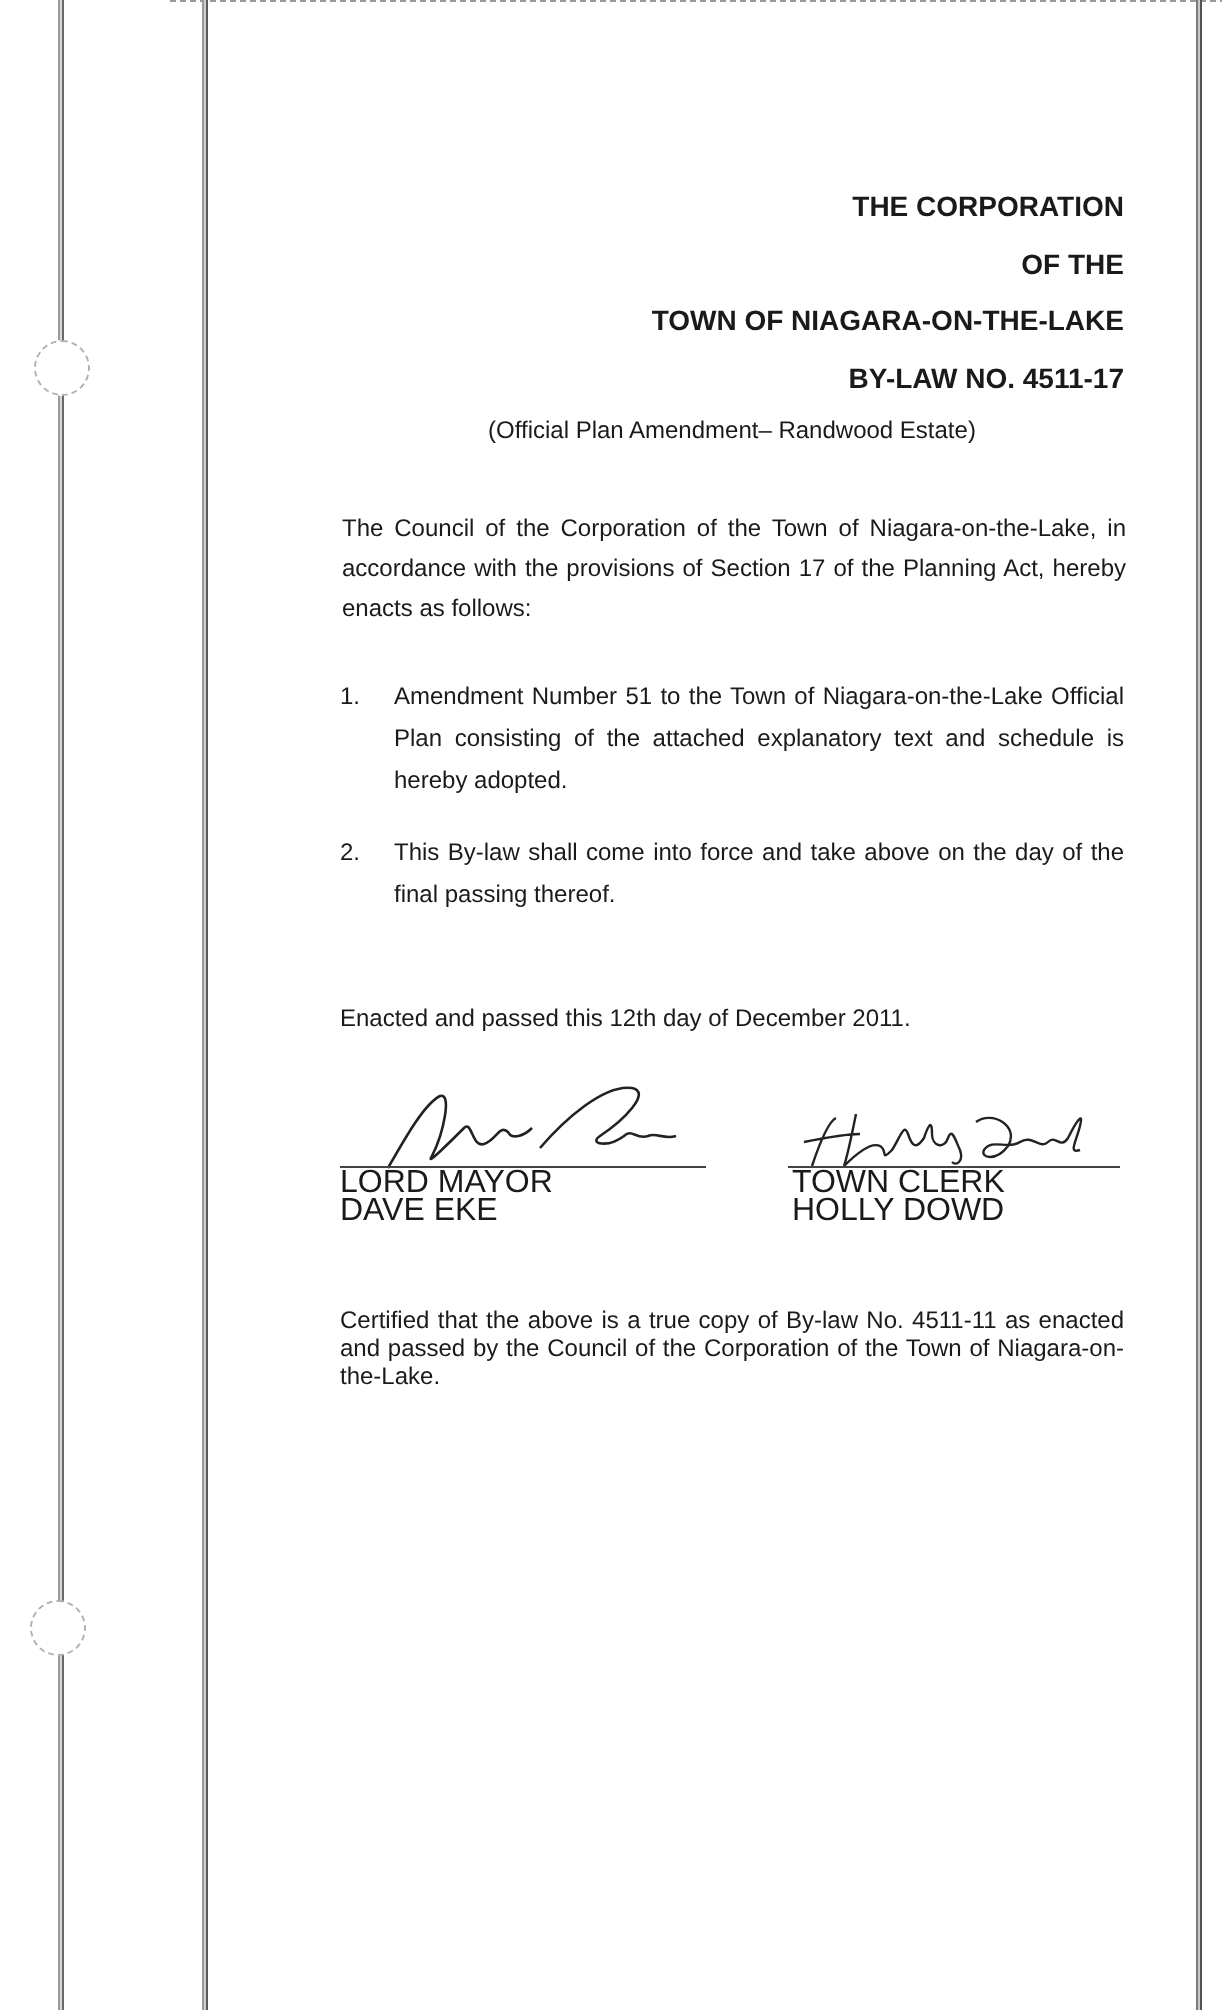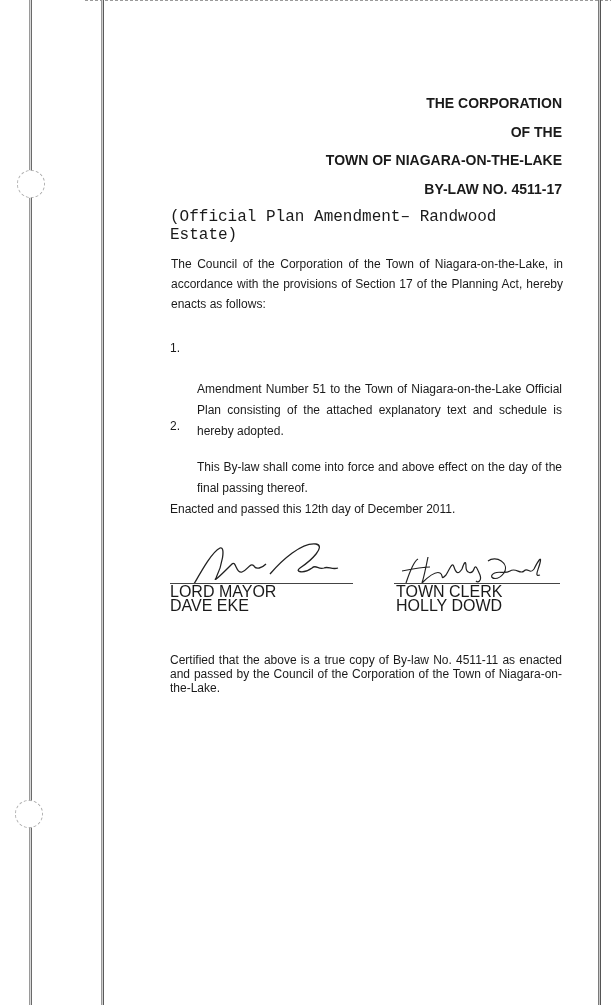--- a/index.html
+++ b/index.html
@@ -19,28 +19,28 @@
     .hole-top { left: 17px; top: 170px; }
     .hole-bottom { left: 15px; top: 800px; }
 
     .page { position: absolute; left: 170px; top: 0; width: 392px; }
     .title { position: absolute; left: 0; width: 392px; text-align: right;
       font-weight: bold; font-size: 14px; }
     .t1 { top: 95px; }
     .t2 { top: 124px; }
     .t3 { top: 152px; }
     .t4 { top: 181px; }
-    .subtitle { position: absolute; top: 208px; left: 0; width: 392px; 
-      font-size: 16px; font-family: Liberation Mono, monospace; }
+    .subtitle { position: absolute; top: 208px; left: 0; width: 392px; text-align: center;
+      font-size: 12px; }
     .para { position: absolute; left: 1px; width: 392px; font-size: 12px; line-height: 20px;
       text-align: justify; }
     .intro { top: 254px; }
     .item { position: absolute; left: 0; width: 392px; font-size: 12px; line-height: 21px; }
     .item .num { position: absolute; left: 0; top: 0; }
-    .item .txt { margin-left: 27px; display: block; text-align: justify; margin-top: 41px; }
+    .item .txt { margin-left: 27px; display: block; text-align: justify; }
     .item1 { top: 338px; }
     .item2 { top: 416px; }
     .enacted { position: absolute; top: 502px; left: 0; font-size: 12px; }
     .sig { position: absolute; font-size: 16px; line-height: 14px; }
     .sig-line { position: absolute; height: 1px; background: #444; }
     .sig-mayor-line { left: 0; top: 583px; width: 183px; }
     .sig-clerk-line { left: 224px; top: 583px; width: 166px; }
     .sig-mayor { left: 0; top: 585px; }
     .sig-clerk { left: 226px; top: 585px; }
     .signature { position: absolute; }
@@ -67,21 +67,21 @@
   <div class="subtitle">(Official Plan Amendment– Randwood Estate)</div>
 
   <div class="para intro">The Council of the Corporation of the Town of Niagara-on-the-Lake, in accordance with the provisions of Section 17 of the Planning Act, hereby enacts as follows:</div>
 
   <div class="item item1">
     <span class="num">1.</span>
     <span class="txt">Amendment Number 51 to the Town of Niagara-on-the-Lake Official Plan consisting of the attached explanatory text and schedule is hereby adopted.</span>
   </div>
   <div class="item item2">
     <span class="num">2.</span>
-    <span class="txt">This By-law shall come into force and above effect on the day of the final passing thereof.</span>
+    <span class="txt">This By-law shall come into force and take above on the day of the final passing thereof.</span>
   </div>
 
   <div class="enacted">Enacted and passed this 12th day of December 2011.</div>
 
   <svg class="signature sig-svg-mayor" width="160" height="46" viewBox="0 0 160 46">
     <path d="M2 44 C10 30 20 12 28 8 C34 6 30 26 24 38 C20 44 34 30 40 24 C44 20 44 34 50 32 C56 30 58 22 62 26 C64 30 70 28 74 24 M78 34 C90 20 110 2 124 4 C134 6 120 20 108 28 C102 32 112 34 120 28 C124 24 126 30 132 28 C136 26 140 30 146 28" fill="none" stroke="#222" stroke-width="1.3"></path>
   </svg>
   <svg class="signature sig-svg-clerk" width="150" height="32" viewBox="0 0 150 32">
     <path d="M6 30 C10 18 14 8 18 6 M2 18 C12 16 24 14 30 14 M28 4 C26 14 24 24 22 30 C30 22 36 18 40 20 C44 22 40 28 46 22 C50 16 52 8 54 14 C56 20 58 22 62 16 C64 10 66 6 66 14 C66 20 72 22 74 16 C76 10 78 18 80 22 C82 28 78 30 76 28 M88 8 C96 2 110 10 104 20 C98 28 90 26 92 22 C96 16 104 22 110 18 C116 14 120 22 124 18 C128 14 130 22 134 16 C138 8 142 2 140 10 C138 18 134 24 140 22" fill="none" stroke="#222" stroke-width="1.2"></path>
   </svg>

